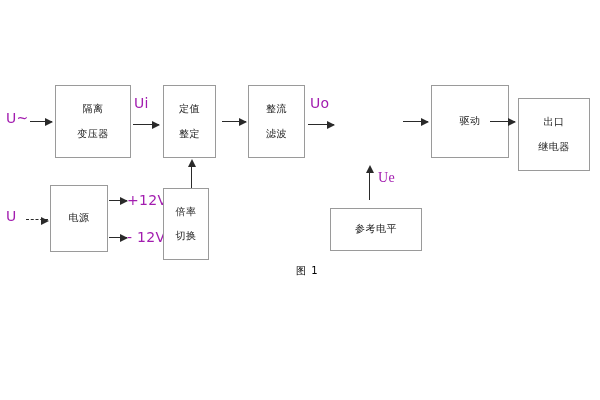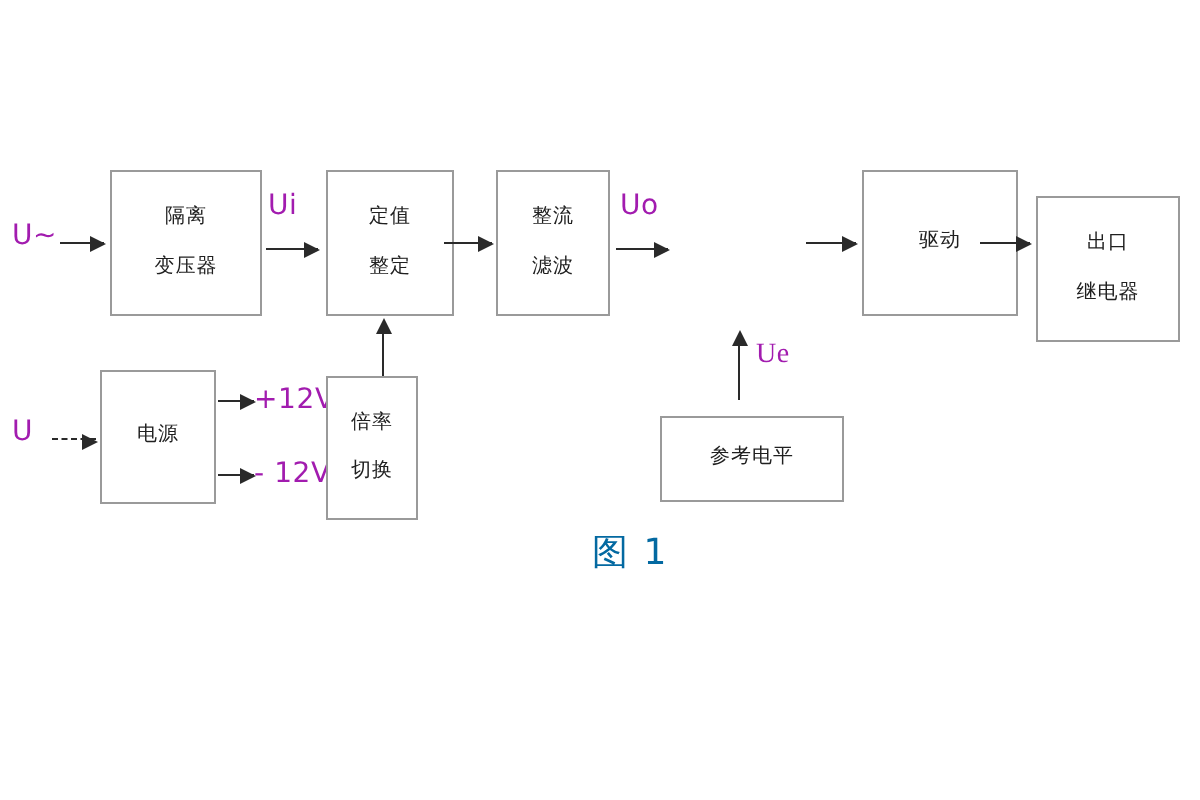--- a/index.html
+++ b/index.html
@@ -50,22 +50,22 @@
   
   .label {
     position: absolute;
     font-size: 14px;
     color: #a21caf;
     white-space: nowrap;
     letter-spacing: 0.3px;
   }
   .caption {
     position: absolute;
-    font-size: 18px;
-    color: #0369a1;
+    font-size: 10px;
+    color: #000000;
     white-space: nowrap;
     letter-spacing: 1px;
   }
 
   
   .arrow-h {
     position: absolute;
     height: 1px;
     background: #2a2a2a;
   }
@@ -112,21 +112,21 @@
   <div class="arrow-h" style="left:30px; top:121px; width:22px;"></div>
 
   <div class="block two-line" style="left:55px; top:85px; width:76px; height:73px;">
     <span class="line">隔离</span>
     <span class="line">变压器</span>
   </div>
 
   <div class="label" style="left:134px; top:95px;">Ui</div>
   <div class="arrow-h" style="left:133px; top:124px; width:26px;"></div>
 
-  <div class="block two-line" style="left:163px; top:85px; width:64px; height:73px;">
+  <div class="block two-line" style="left:163px; top:85px; width:53px; height:73px;">
     <span class="line">定值</span>
     <span class="line">整定</span>
   </div>
 
   <div class="arrow-h" style="left:222px; top:121px; width:24px;"></div>
 
   <div class="block two-line" style="left:248px; top:85px; width:57px; height:73px;">
     <span class="line">整流</span>
     <span class="line">滤波</span>
   </div>

